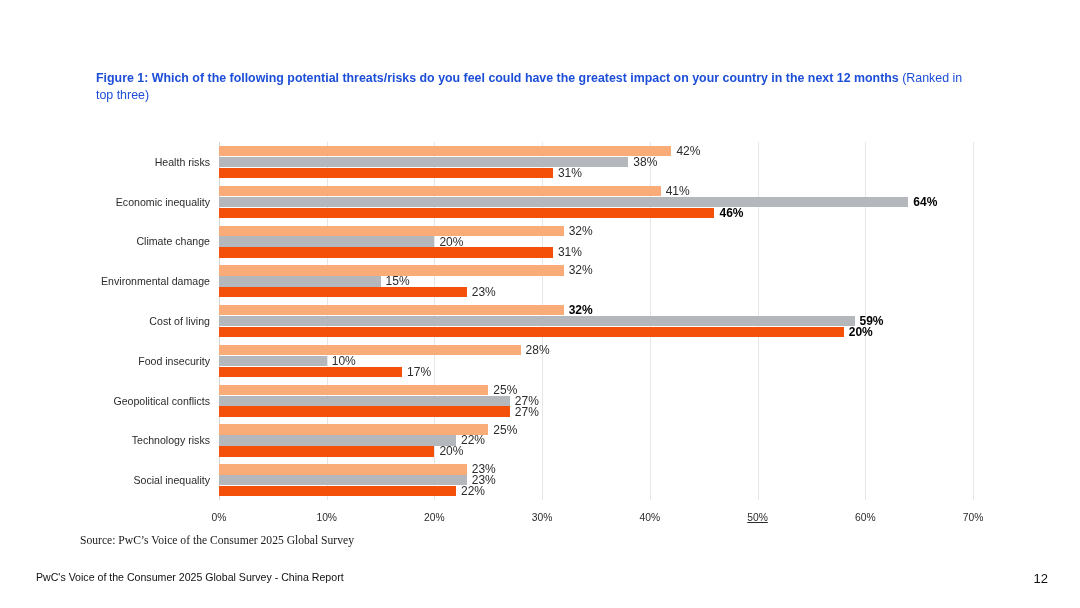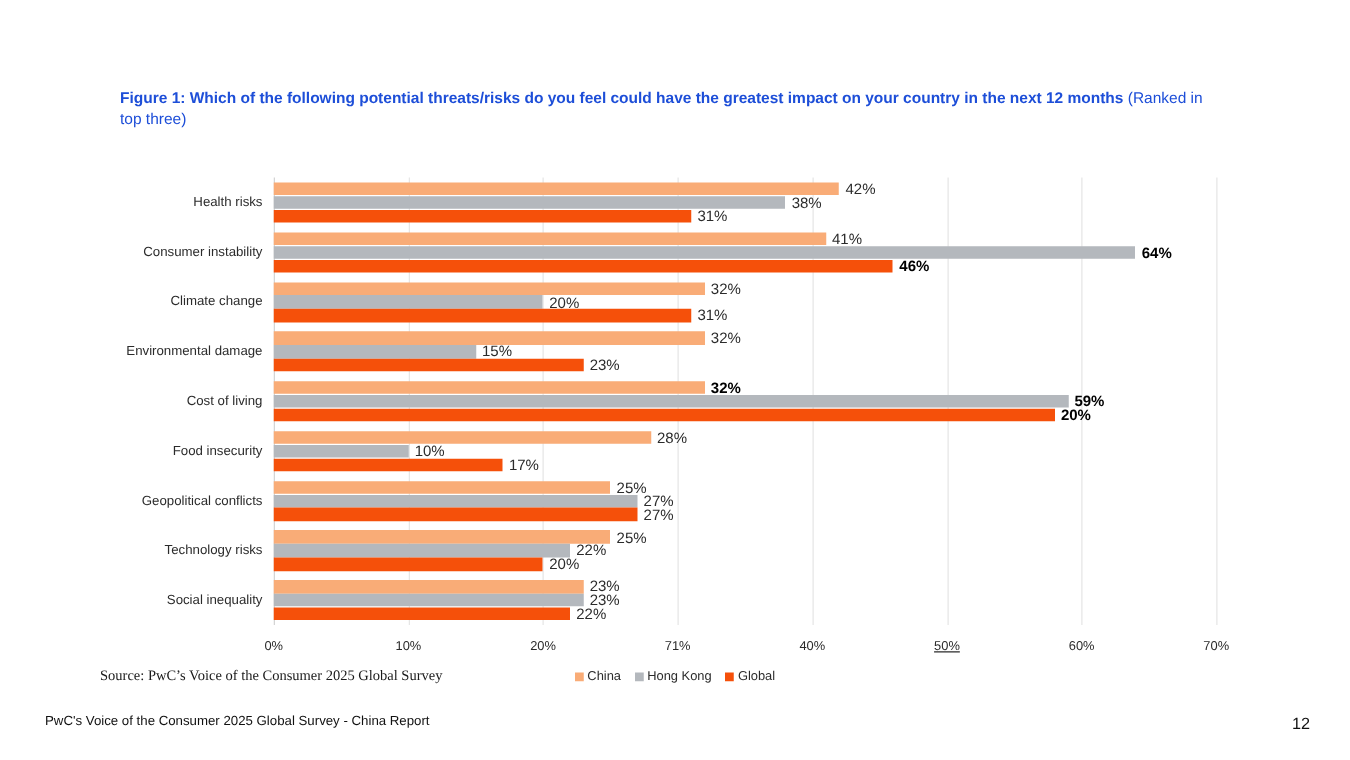--- a/index.html
+++ b/index.html
@@ -219,21 +219,21 @@
             <div class="bar hk" style="width: 54.2857%; background: rgb(180, 184, 189);"></div>
             <div class="bar-val" style="left: 54.2857%;">38%</div>
           </div>
           <div class="bar-wrap">
             <div class="bar global" style="width: 44.2857%; background: rgb(245, 80, 10);"></div>
             <div class="bar-val" style="left: 44.2857%;">31%</div>
           </div>
         </div>
       </div>
       <div class="cat-row" style="top: 39.7778px; height: 39.7778px;">
-        <div class="cat-label">Consumer instability</div>
+        <div class="cat-label">Economic inequality</div>
         <div class="bars">
           <div class="bar-wrap">
             <div class="bar china" style="width: 58.5714%; background: rgb(249, 172, 119);"></div>
             <div class="bar-val" style="left: 58.5714%;">41%</div>
           </div>
           <div class="bar-wrap">
             <div class="bar hk" style="width: 91.4286%; background: rgb(180, 184, 189);"></div>
             <div class="bar-val bold" style="left: 91.4286%;">64%</div>
           </div>
           <div class="bar-wrap">
@@ -360,41 +360,27 @@
             <div class="bar-val" style="left: 31.4286%;">22%</div>
           </div>
         </div>
       </div>
     </div>
 
   <div id="x-axis">
       <div class="xtick" style="left: 0%;">0%</div>
       <div class="xtick" style="left: 14.2857%;">10%</div>
       <div class="xtick" style="left: 28.5714%;">20%</div>
-      <div class="xtick" style="left: 42.8571%;">71%</div>
+      <div class="xtick" style="left: 42.8571%;">30%</div>
       <div class="xtick" style="left: 57.1429%;">40%</div>
       <div class="xtick" style="left: 71.4286%; text-decoration: underline;">50%</div>
       <div class="xtick" style="left: 85.7143%;">60%</div>
       <div class="xtick" style="left: 100%;">70%</div>
     </div>
 
-  <div id="legend">
-      <div class="legend-item">
-        <span class="legend-swatch" style="background: rgb(249, 172, 119);"></span>
-        <span>China</span>
-      </div>
-      <div class="legend-item">
-        <span class="legend-swatch" style="background: rgb(180, 184, 189);"></span>
-        <span>Hong Kong</span>
-      </div>
-      <div class="legend-item">
-        <span class="legend-swatch" style="background: rgb(245, 80, 10);"></span>
-        <span>Global</span>
-      </div>
-    </div>
 </div>
 
 <div id="source-note">Source: PwC’s Voice of the Consumer 2025 Global Survey</div>
 
 <div id="footer">
   <div id="footer-text">PwC's Voice of the Consumer 2025 Global Survey - China Report</div>
   <div id="footer-page">12</div>
 </div>
 
 </body></html>

